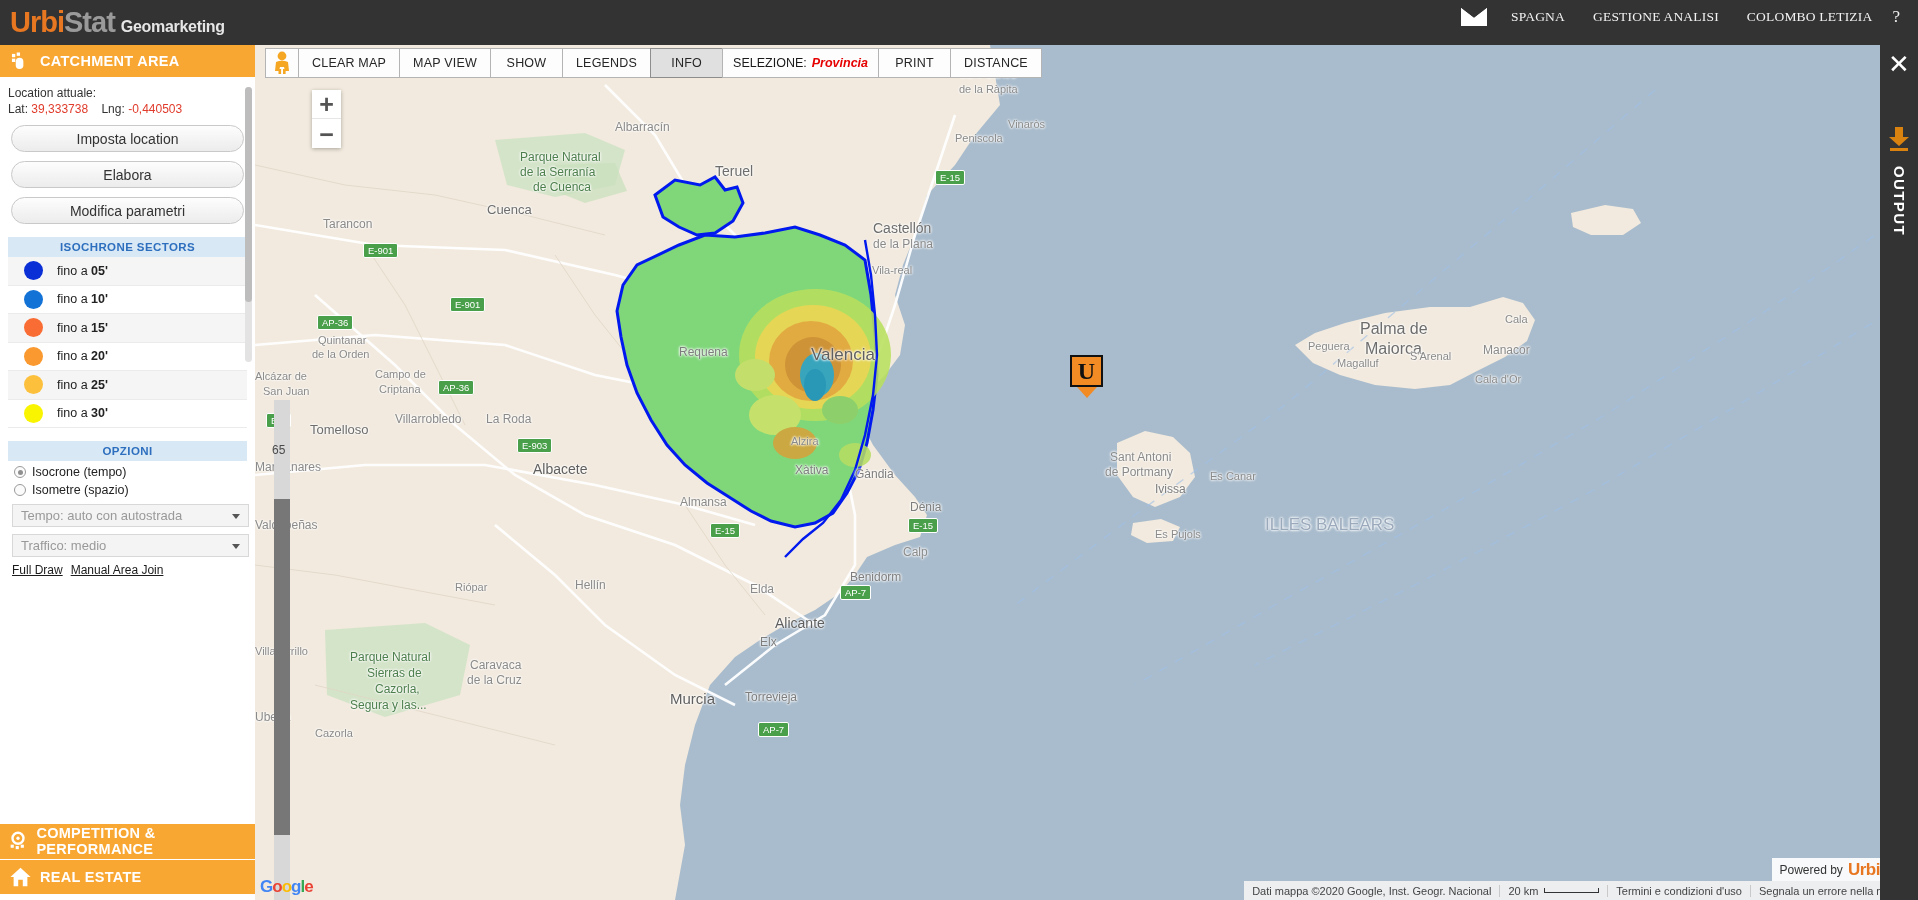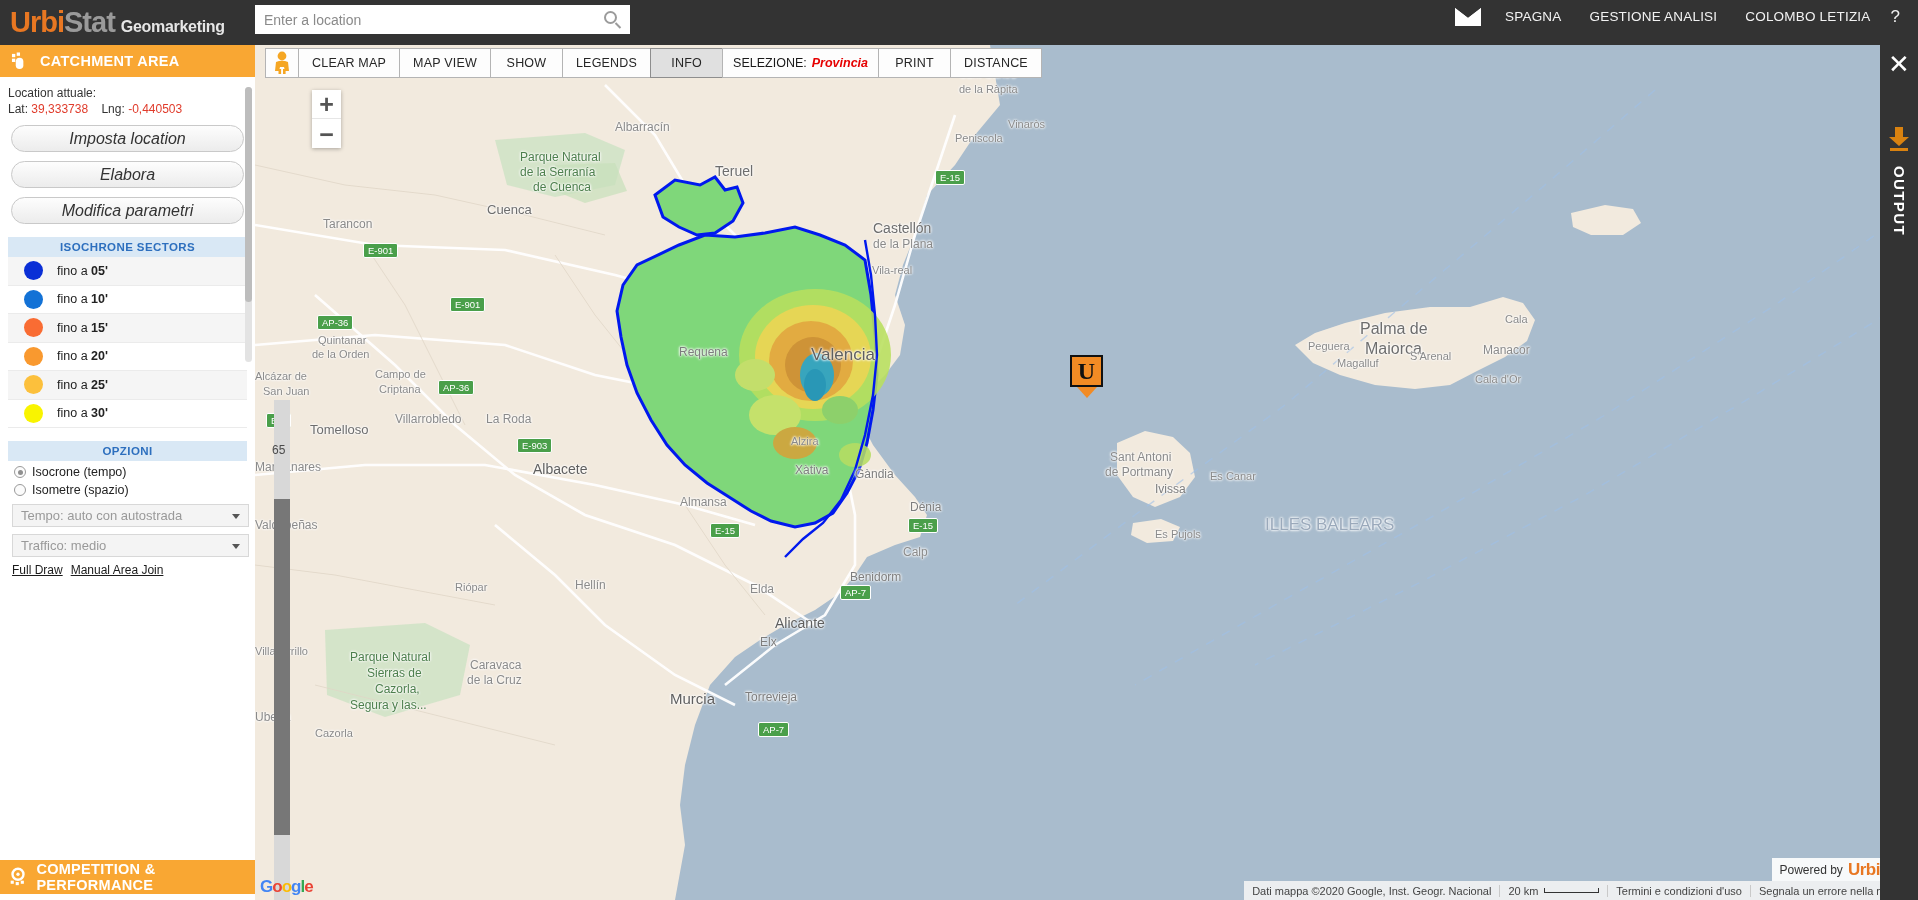--- a/index.html
+++ b/index.html
@@ -33,21 +33,21 @@
   .search-icon{ width:26px; height:26px; margin-right:4px; position:relative; }
   .search-icon i{
     position:absolute; width:13px; height:13px; border:2px solid #9b9b9b;
     border-radius:50%; left:4px; top:4px;
   }
   .search-icon b{
     position:absolute; width:2px; height:7px; background:#9b9b9b;
     transform:rotate(-45deg); left:17px; top:15px;
   }
 
-  #header-right{ position:absolute; right:0; top:0; height:33px; display:flex; align-items:center; }
+  #header-right{ position:absolute; right:0; top:0; height:33px; display:flex; align-items:center;font-family:Liberation Serif, serif; }
   .hdr-item{
     color:#f2f2f2; font-size:13.5px; letter-spacing:.2px; padding:0 14px;
     cursor:pointer; white-space:nowrap;
   }
   .mail-icon{ width:26px; height:18px; margin:0 10px 0 4px; position:relative; cursor:pointer;}
   .mail-icon svg{ display:block; }
   .help-q{ color:#f2f2f2; font-size:17px; padding:0 18px 0 6px; cursor:pointer;}
 
   
   #sidebar{
@@ -71,23 +71,22 @@
   #iso-body{ padding:6px 8px 0 8px; position:relative; height:540px; }
   .loc-label{ font-size:12px; color:#333; margin:2px 0 1px 0;}
   .loc-addr{ font-size:12px; color:#e03b2b; line-height:15px;}
   .loc-coords{ font-size:12px; color:#333; margin-top:2px;}
   .loc-coords span.v{ color:#e03b2b; }
   .loc-coords span.k{ color:#333; }
 
   .btn-round{
     display:block; width:233px; height:27px; margin:9px auto 0 auto;
     background:linear-gradient(#fdfdfd,#ececec); border:1px solid #c9c9c9;
-    border-radius:14px; font-size:16px; color:#333; cursor:pointer;
+    border-radius:14px; font-size:14px; color:#333; cursor:pointer;
     font-family:"Liberation Sans",sans-serif;
-    font-style:italic;
   }
   .panel-title{
     margin:13px 0 0 0; height:20px; background:#d9e8f5; color:#2d6fbe;
     font-size:11.5px; font-weight:bold; letter-spacing:.4px;
     display:flex; align-items:center; justify-content:center;
   }
   .sector-row{
     height:28.5px; display:flex; align-items:center; border-bottom:1px solid #ebebeb;
     font-size:12.5px; color:#222; cursor:pointer;
   }
@@ -211,27 +210,20 @@
 </head>
 <body>
 
 <div id="topbar">
   <div class="logo">
     <span class="u">Urbi</span>
       <span class="s">Stat</span>
     <span class="geo">Geomarketing</span>
   </div>
 
-  <div id="search-wrap">
-    <input id="search-input" type="text" placeholder="Enter a location" style="">
-    <span class="search-icon">
-        <i></i>
-        <b></b>
-      </span>
-  </div>
 
   <div id="header-right">
     <span class="mail-icon">
       <svg width="26" height="18" viewBox="0 0 26 18">
           <rect x="0" y="0" width="26" height="18" fill="#fff"></rect>
           <path d="M0 0 L13 10 L26 0 Z" fill="#333"></path>
           <path d="M0 1.5 L13 11.5 L26 1.5 L26 0 L13 10 L0 0 Z" fill="#fff"></path>
         </svg>
     </span>
     <span class="hdr-item">SPAGNA</span>
@@ -331,20 +323,28 @@
         <span class="ico">
           <svg width="22" height="22" viewBox="0 0 24 24">
             <circle cx="12" cy="9" r="6" fill="none" stroke="#fff" stroke-width="2.6"></circle>
             <circle cx="12" cy="9" r="1.8" fill="#fff"></circle>
             <rect x="4" y="16" width="3.4" height="3.4" fill="#fff"></rect>
             <rect x="9.5" y="17.5" width="3.4" height="3.4" fill="#fff"></rect>
             <rect x="15" y="16" width="3.4" height="3.4" fill="#fff"></rect>
           </svg>
         </span>
         <span>COMPETITION &amp; PERFORMANCE</span>
+      </div>
+      <div class="sec-header">
+        <span class="ico">
+          <svg width="23" height="22" viewBox="0 0 24 24">
+            <path d="M12 2 L23 12 h-3.5 v10 h-5 v-7 h-5 v7 h-5 V12 H1 Z" fill="#fff"></path>
+          </svg>
+        </span>
+        <span>REAL ESTATE</span>
       </div>
     </div>
 </div>
 
 <div id="map">
   <svg id="map-canvas" viewBox="0 0 1663 855" preserveAspectRatio="none">
 
     <rect x="0" y="0" width="1663" height="855" fill="#a9bccd"></rect>
 
     <path d="M0 0 L735 0 L745 60 L720 90 L700 120 L672 150 L660 190 L648 220 L640 250 L650 280 L645 310

